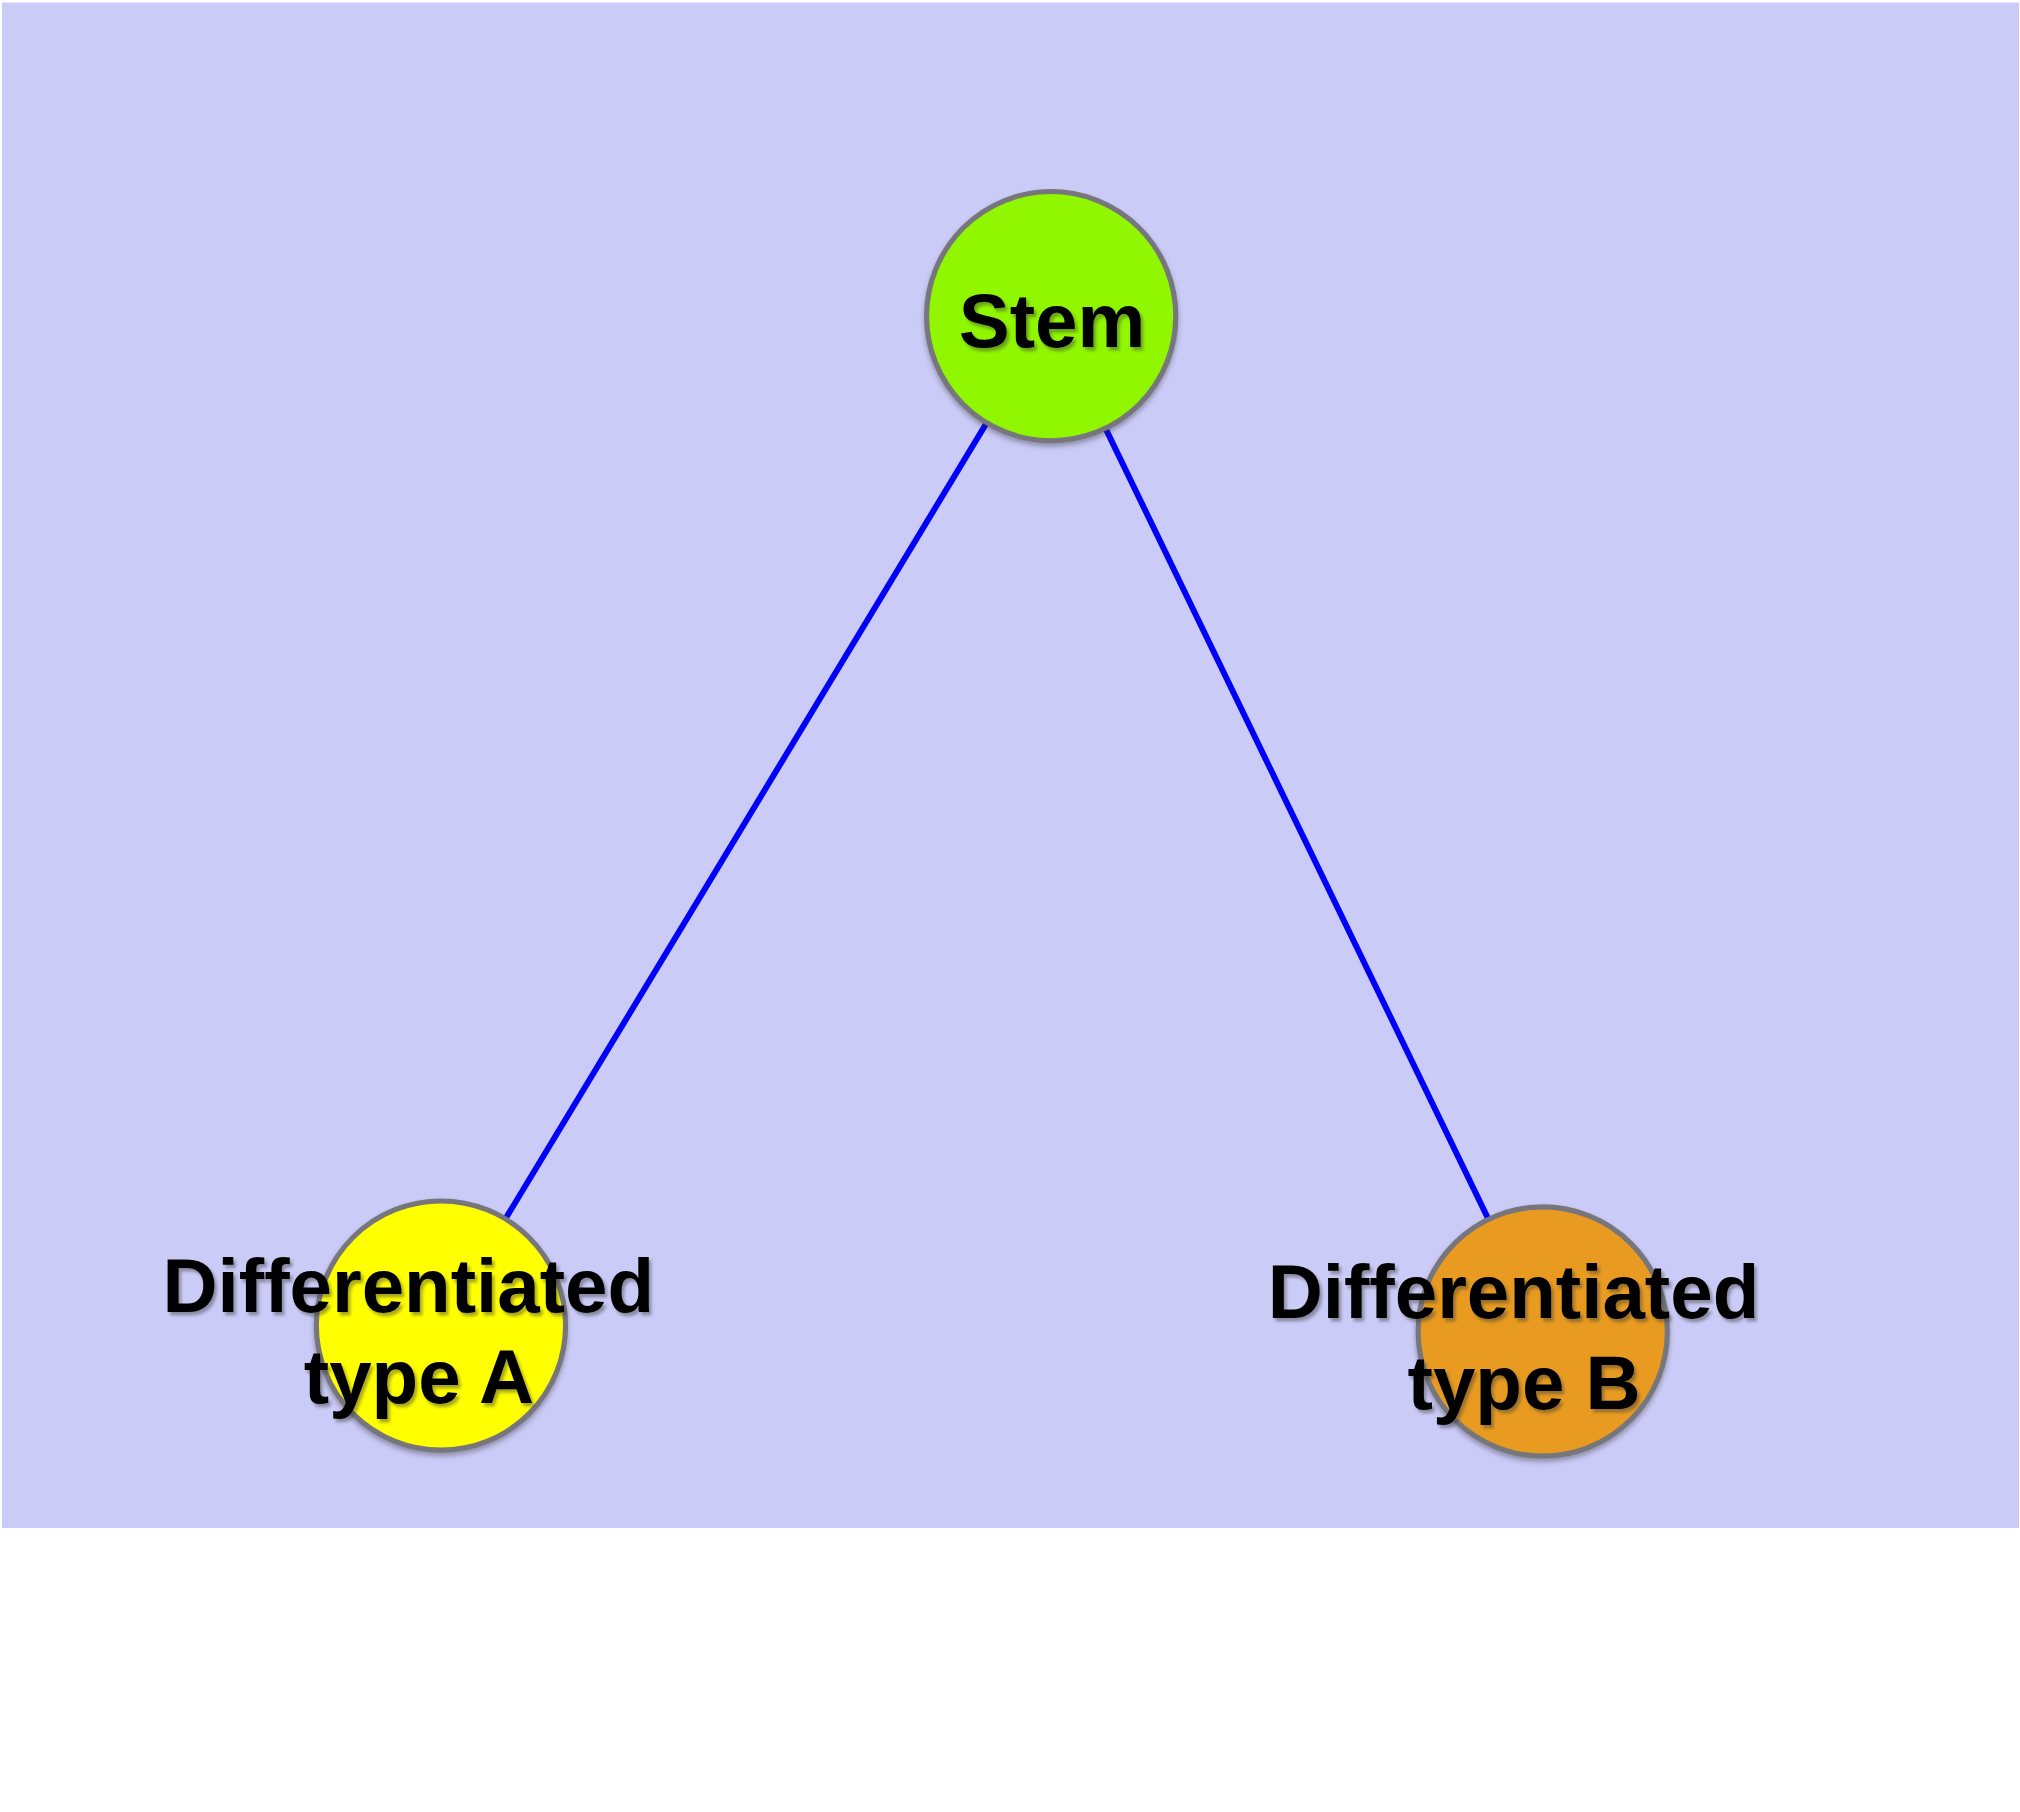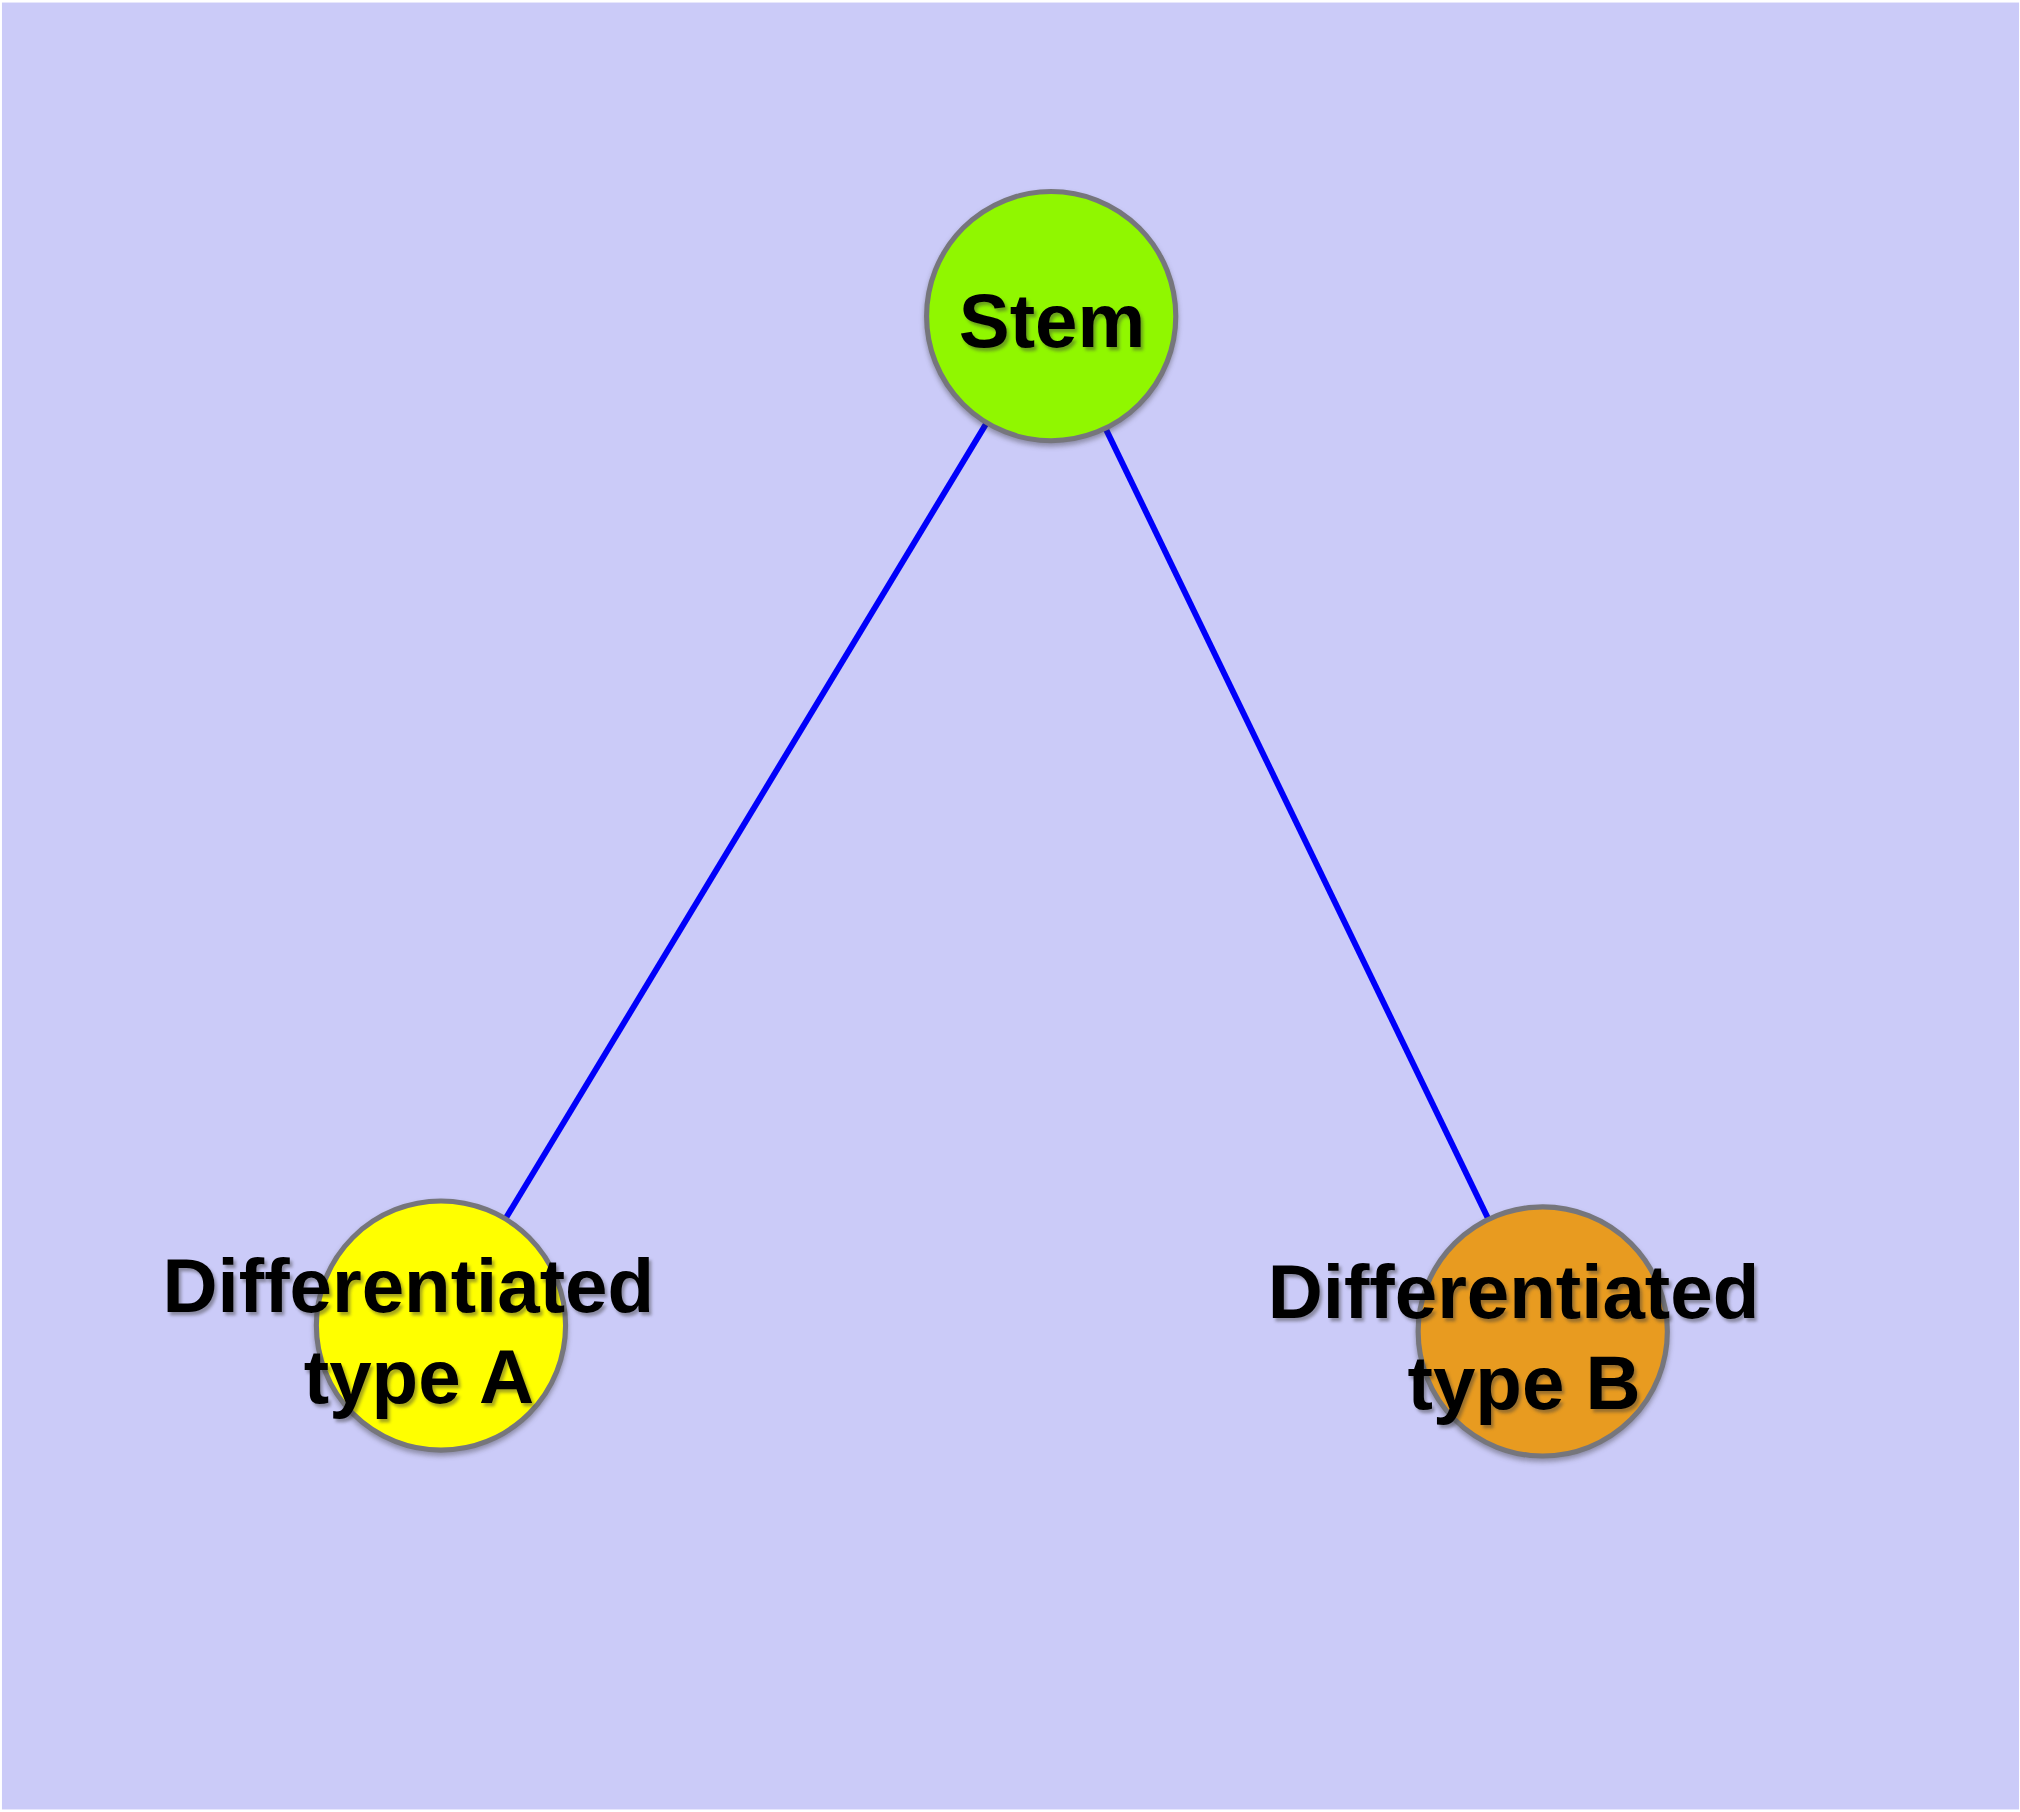--- a/index.html
+++ b/index.html
@@ -5,21 +5,21 @@
 <style>
   html, body {
     margin: 0;
     padding: 0;
     background: #ffffff;
     font-family: "Liberation Sans", sans-serif;
   }
   .stage {
     position: relative;
     width: 2021px;
-    height: 1812px;
+    height: 1528px;
     background: #ffffff;
     overflow: hidden;
   }
   svg.graph {
     display: block;
     width: 2021px;
     height: 1812px;
   }
   .edge {
     stroke-width: 7;

